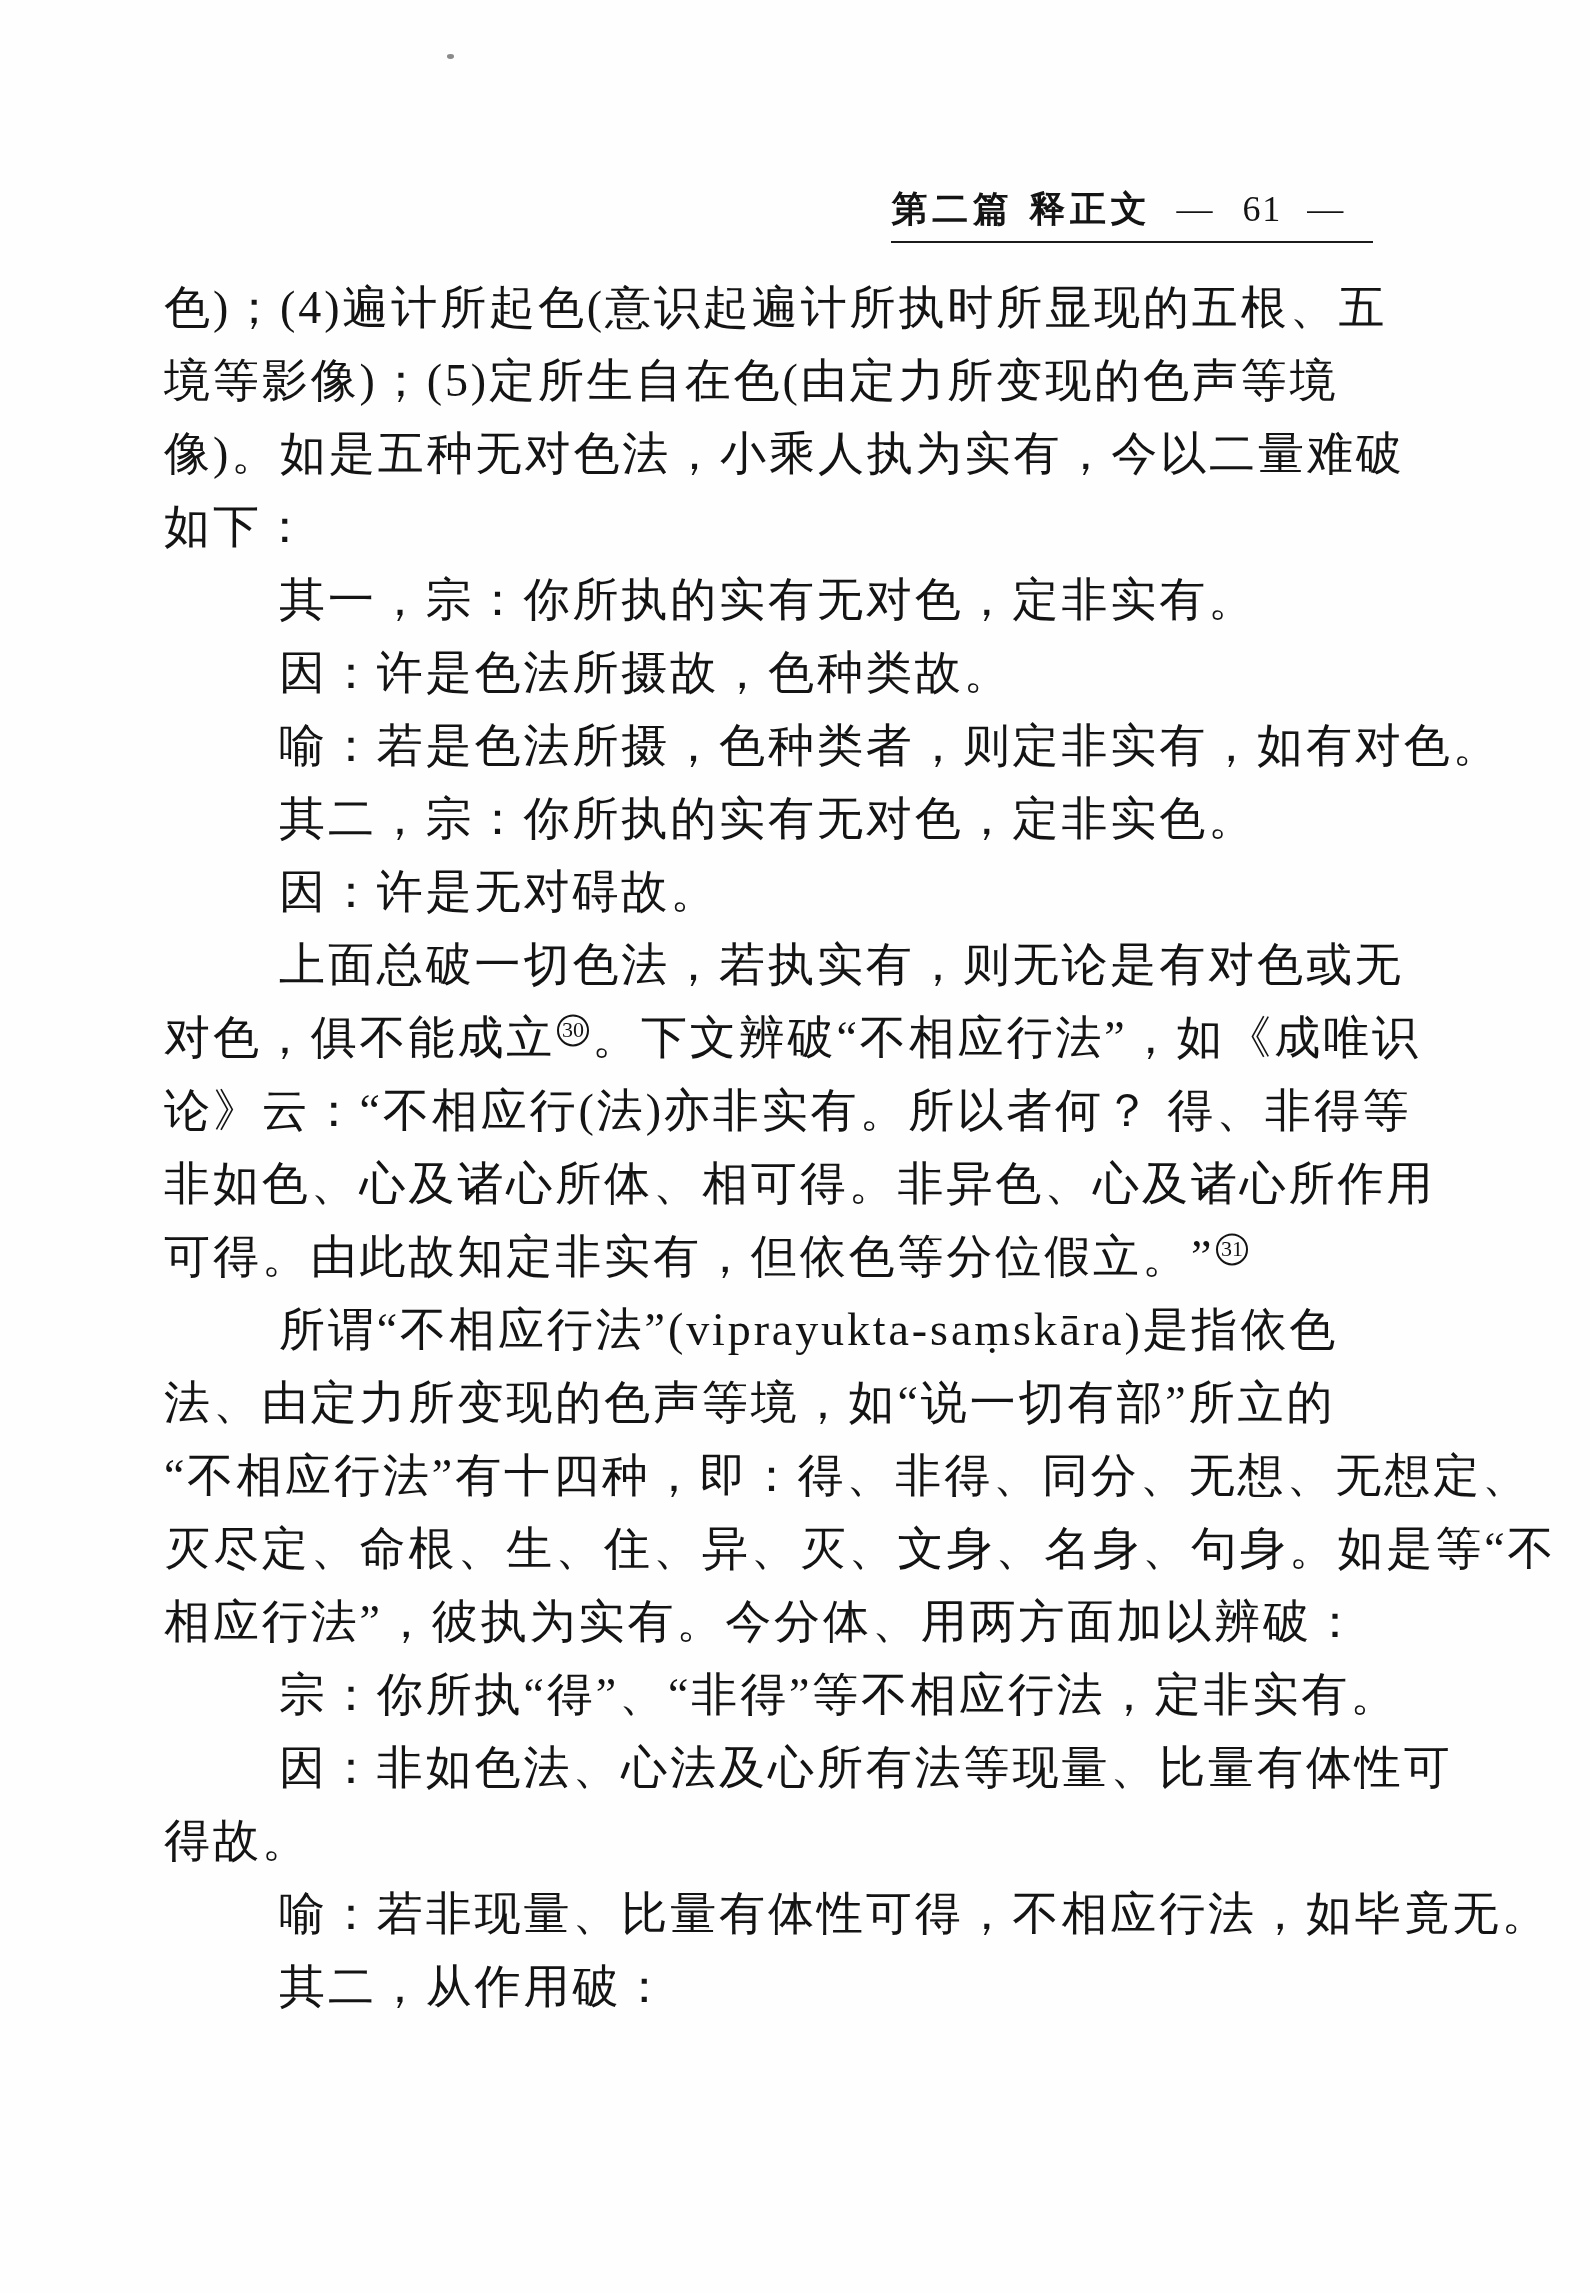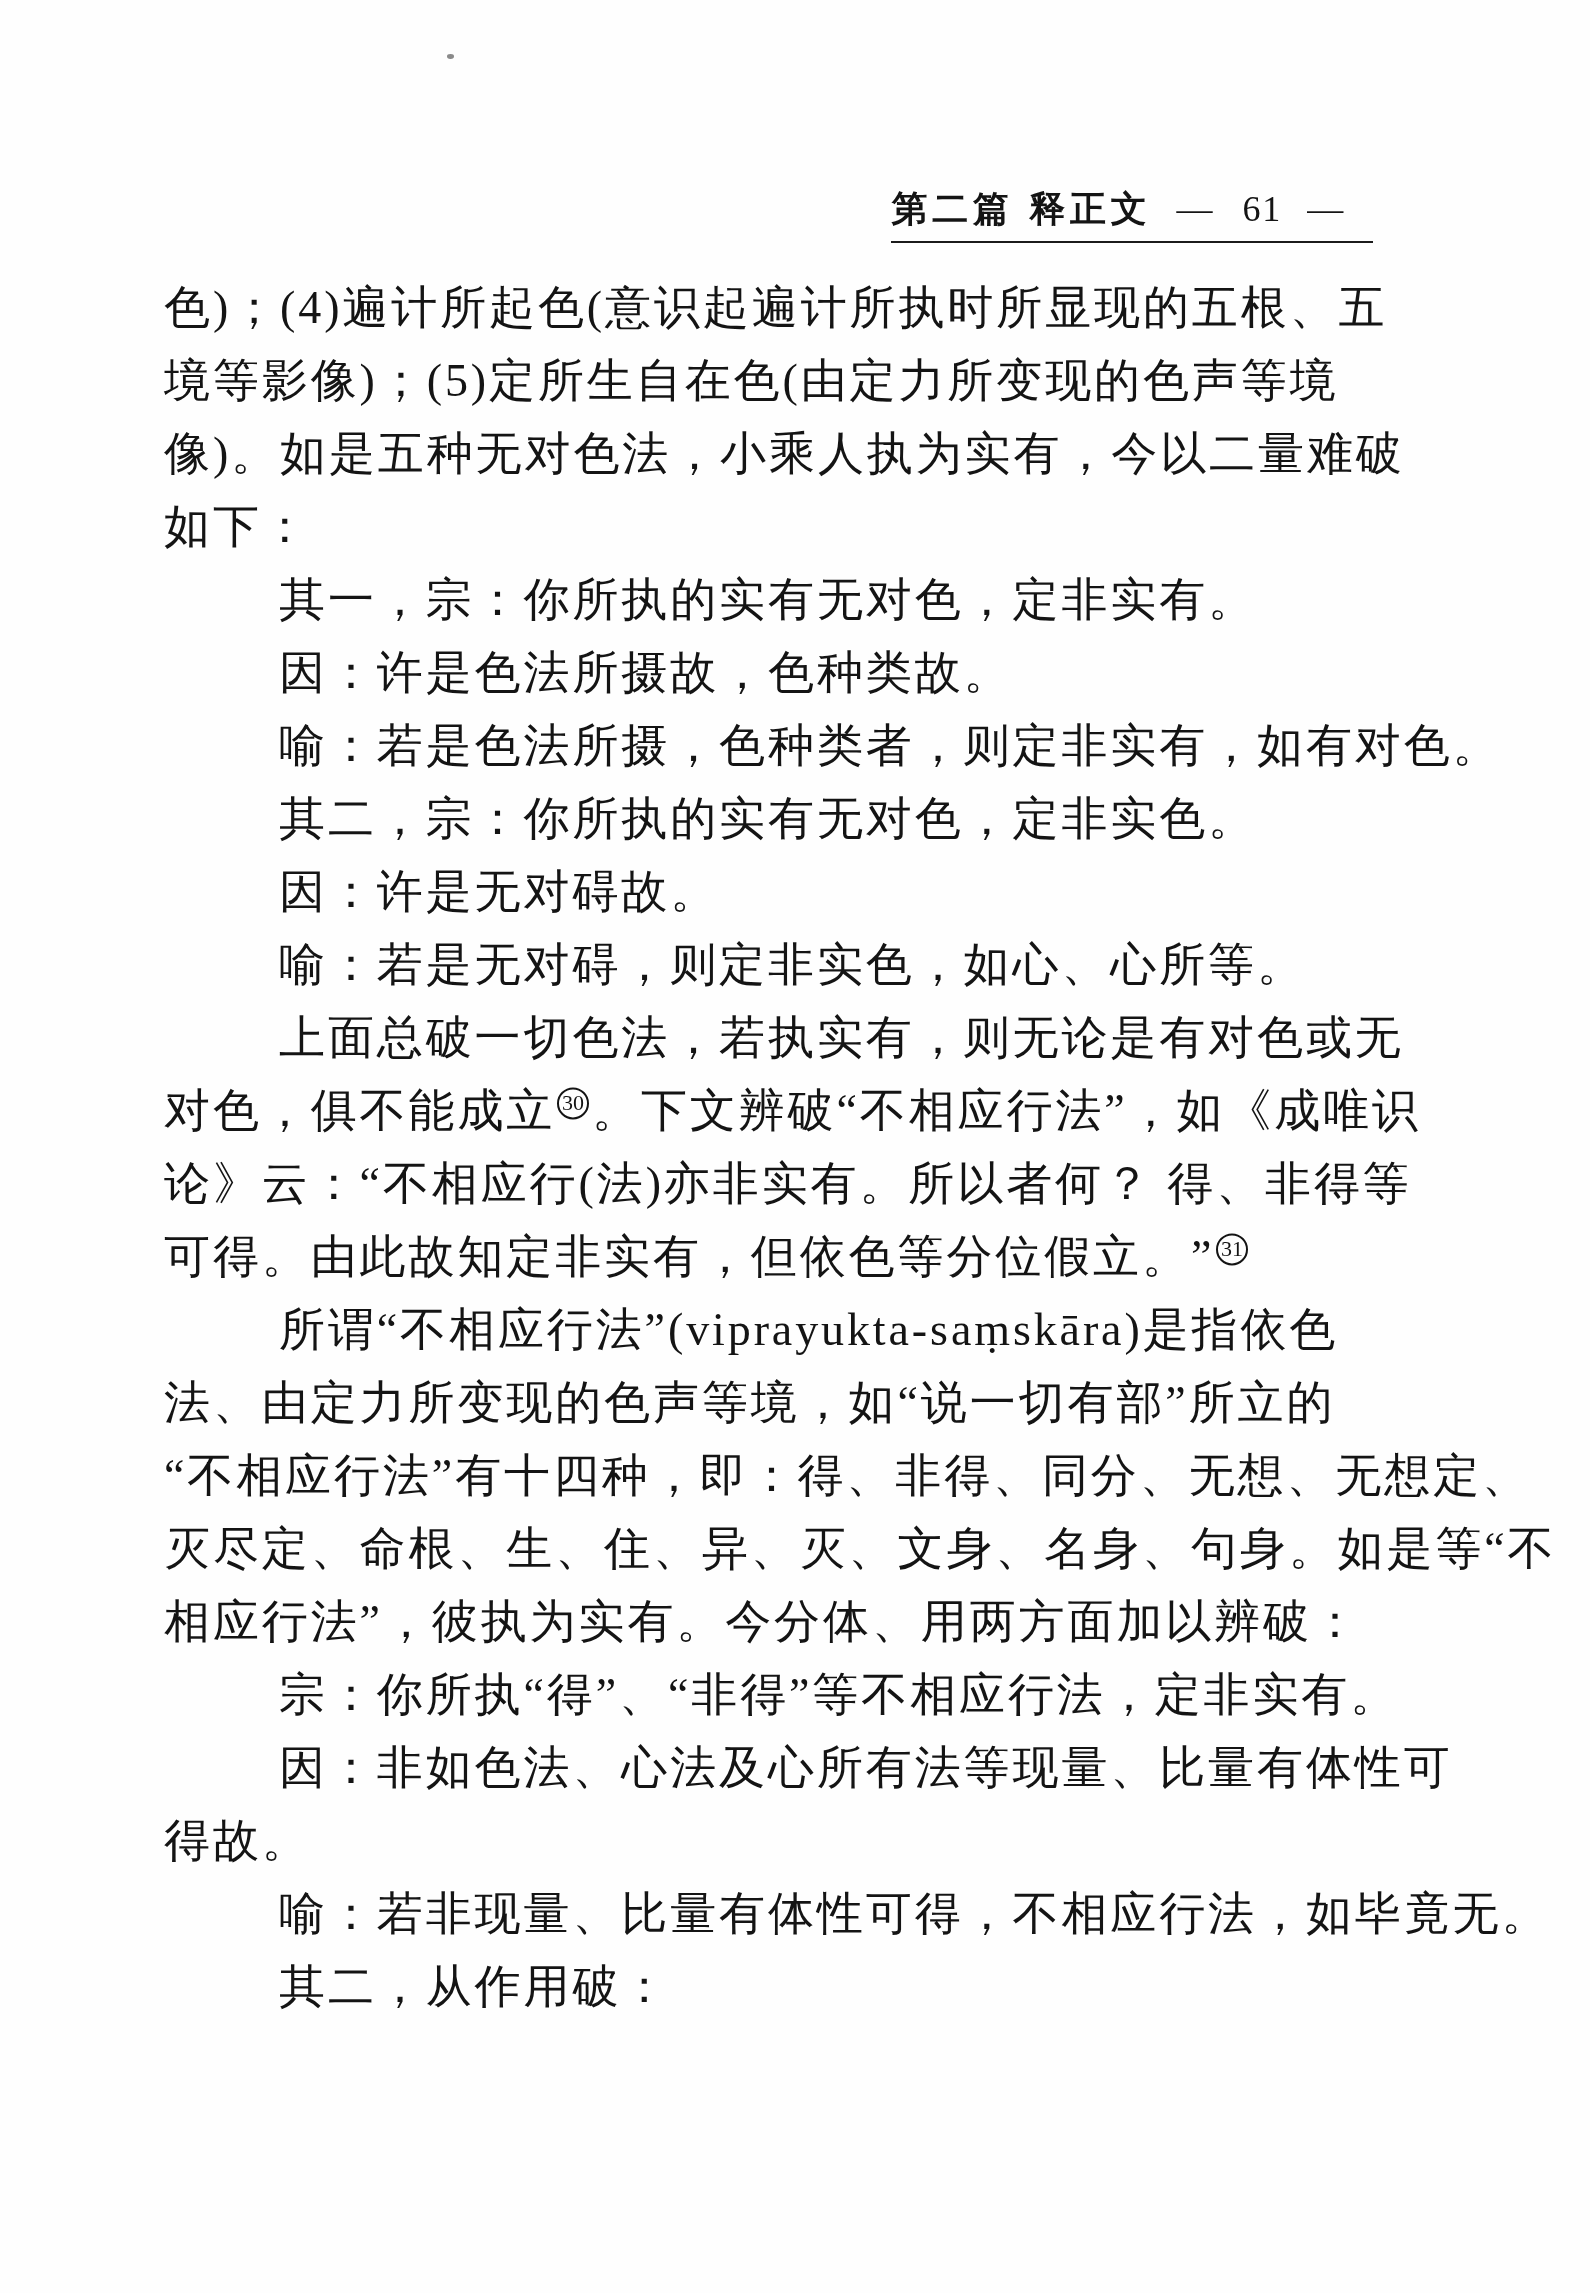--- a/index.html
+++ b/index.html
@@ -83,24 +83,24 @@
   <div class="body-text" id="body-text">
       <div class="line"><span>色)；(4)遍计所起色(意识起遍计所执时所显现的五根、五</span></div>
       <div class="line"><span>境等影像)；(5)定所生自在色(由定力所变现的色声等境</span></div>
       <div class="line"><span>像)。如是五种无对色法，小乘人执为实有，今以二量难破</span></div>
       <div class="line"><span>如下：</span></div>
       <div class="line indent"><span>其一，宗：你所执的实有无对色，定非实有。</span></div>
       <div class="line indent"><span>因：许是色法所摄故，色种类故。</span></div>
       <div class="line indent"><span>喻：若是色法所摄，色种类者，则定非实有，如有对色。</span></div>
       <div class="line indent"><span>其二，宗：你所执的实有无对色，定非实色。</span></div>
       <div class="line indent"><span>因：许是无对碍故。</span></div>
-      <div class="line indent"><span>喻：若是无对碍，则定非实色，如心、心所等。</span></div>
       <div class="line indent"><span>上面总破一切色法，若执实有，则无论是有对色或无</span></div>
       <div class="line"><span>对色，俱不能成立</span><span class="circnum">30</span><span>。下文辨破“不相应行法”，如《成唯识</span></div>
       <div class="line"><span>论》云：“不相应行(法)亦非实有。所以者何？ 得、非得等</span></div>
+      <div class="line"><span>非如色、心及诸心所体、相可得。非异色、心及诸心所作用</span></div>
       <div class="line"><span>可得。由此故知定非实有，但依色等分位假立。”</span><span class="circnum">31</span></div>
       <div class="line indent"><span>所谓“不相应行法”(viprayukta-saṃskāra)是指依色</span></div>
       <div class="line"><span>法、由定力所变现的色声等境，如“说一切有部”所立的</span></div>
       <div class="line"><span>“不相应行法”有十四种，即：得、非得、同分、无想、无想定、</span></div>
       <div class="line"><span>灭尽定、命根、生、住、异、灭、文身、名身、句身。如是等“不</span></div>
       <div class="line"><span>相应行法”，彼执为实有。今分体、用两方面加以辨破：</span></div>
       <div class="line indent"><span>宗：你所执“得”、“非得”等不相应行法，定非实有。</span></div>
       <div class="line indent"><span>因：非如色法、心法及心所有法等现量、比量有体性可</span></div>
       <div class="line"><span>得故。</span></div>
       <div class="line indent"><span>喻：若非现量、比量有体性可得，不相应行法，如毕竟无。</span></div>

